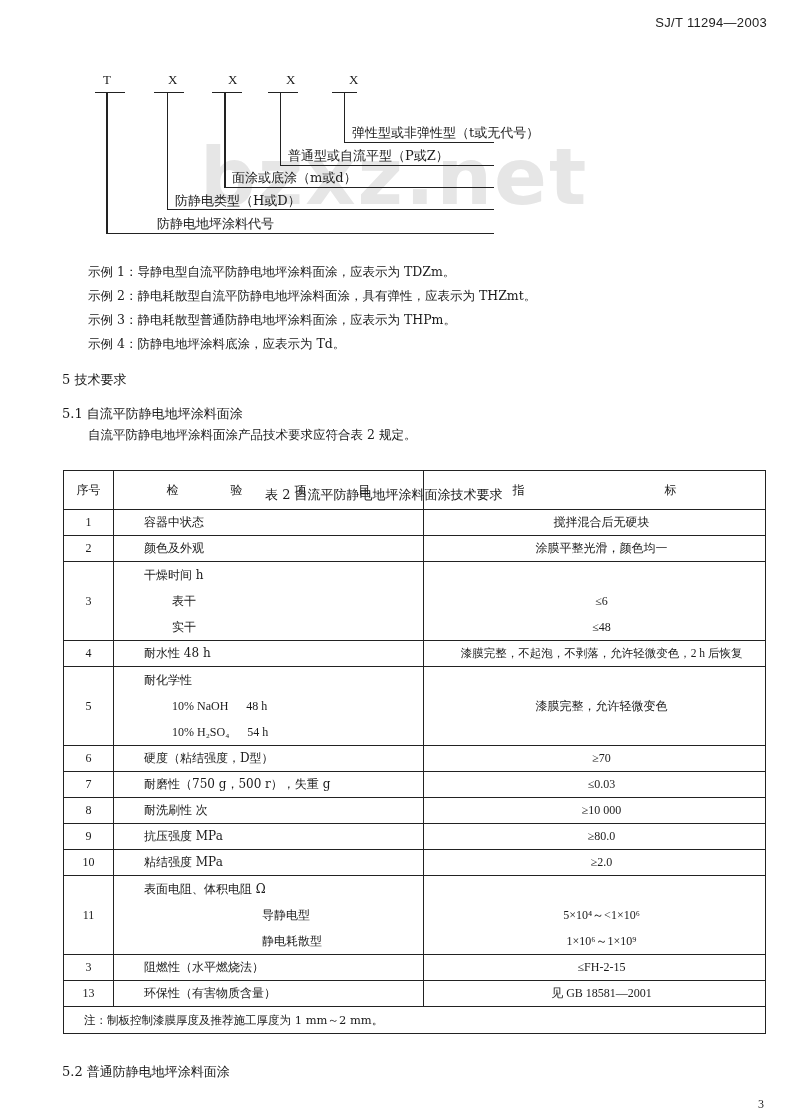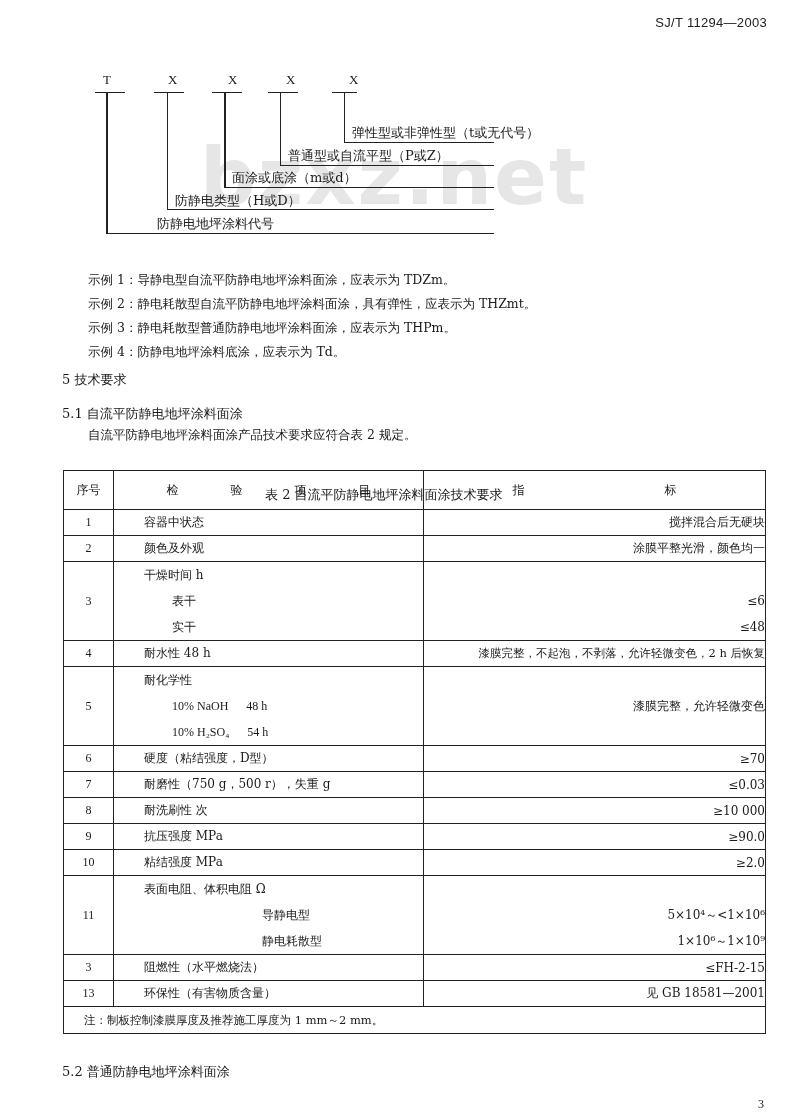--- a/index.html
+++ b/index.html
@@ -5,30 +5,30 @@
   html, body { margin:0; padding:0; background:#ffffff; }
   body { width:800px; height:1117px; position:relative; overflow:hidden;
          font-family: "DejaVu Serif", "Liberation Serif", serif; color:#1a1a1a; }
   .abs { position:absolute; }
   .std-code { right:33px; top:15px; font-family:"Liberation Sans","DejaVu Sans",sans-serif; font-size:13px; letter-spacing:0.3px; color:#222; }
   .watermark { left:200px; top:132px; font-family:"DejaVu Sans","Liberation Sans",sans-serif; font-weight:bold; font-size:78px; color:#e6e6e6; letter-spacing:2px; z-index:0; }
   .diag { position:absolute; left:0; top:0; width:800px; height:250px; z-index:1; }
   .diag-letter { position:absolute; font-size:13px; font-family:"Liberation Serif", serif; }
   .diag-label { position:absolute; font-size:13px; white-space:nowrap; background:transparent; }
   .line { position:absolute; background:#222; }
-  .example { left:88px; font-size:12.5px; white-space:nowrap;margin-top:8px; }
+  .example { left:88px; font-size:12.5px; white-space:nowrap; }
   .section { font-size:13px; white-space:nowrap; }
   .para { left:88px; font-size:12.5px; white-space:nowrap; }
   .table-caption { left:265px; top:458px; font-size:13px; white-space:nowrap;margin-top:28px; }
   table.spec { position:absolute; left:63px; top:470px; width:703px; border-collapse:collapse; font-size:12px; }
   table.spec td, table.spec th { border:1.5px solid #222; padding:0; vertical-align:middle; font-weight:normal; }
   table.spec th { height:38px; }
   .c-no { width:49px; text-align:center; font-family:"Liberation Serif", serif; }
   .c-item { width:279px; padding-left:30px !important; text-align:left; }
-  .c-val { padding-left:14px !important; text-align:right; }
+  .c-val { padding-left:14px !important; text-align:center;font-family:Liberation Serif, serif; }
   .hdr-item { text-align:center; letter-spacing:0; word-spacing:0; }
   .hdr-item span { display:inline-block; margin:0 26px; }
   .hdr-val span { display:inline-block; margin:0 70px; }
   .r1 { height:26px; }
   .r3 { height:79px; }
   .sub { display:block; line-height:26px; }
   .ind1 { padding-left:28px; }
   .ind3 { padding-left:118px; }
   .note-cell { padding-left:20px !important; height:26px; font-size:11.5px; }
   .page-num { right:36px; top:1097px; font-size:12px; font-family:"Liberation Serif", serif; }
@@ -143,21 +143,21 @@
     <td class="c-val">≤0.03</td>
   </tr>
   <tr class="r1">
     <td class="c-no">8</td>
     <td class="c-item">耐洗刷性  次</td>
     <td class="c-val">≥10 000</td>
   </tr>
   <tr class="r1">
     <td class="c-no">9</td>
     <td class="c-item">抗压强度  MPa</td>
-    <td class="c-val">≥90.0</td>
+    <td class="c-val">≥80.0</td>
   </tr>
   <tr class="r1">
     <td class="c-no">10</td>
     <td class="c-item">粘结强度  MPa</td>
     <td class="c-val">≥2.0</td>
   </tr>
   <tr class="r3">
     <td class="c-no">11</td>
     <td class="c-item">
       <span class="sub">表面电阻、体积电阻  Ω</span>

